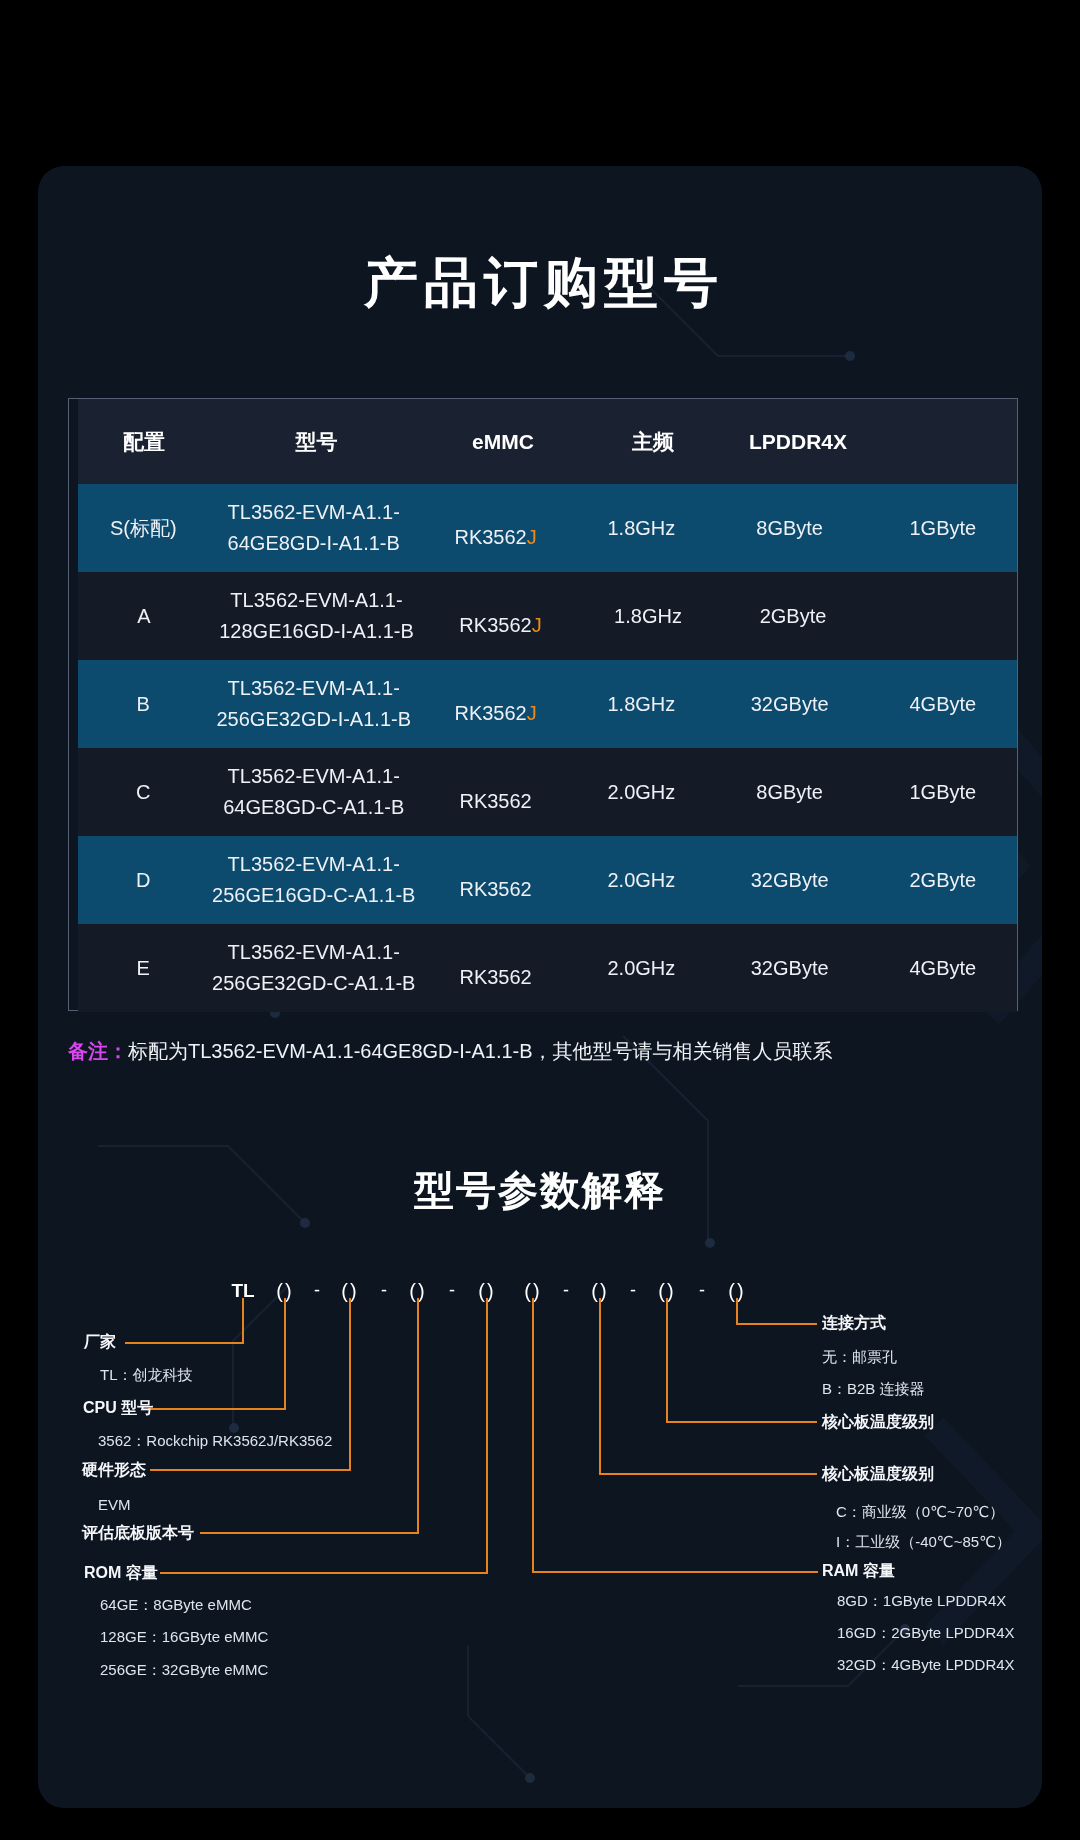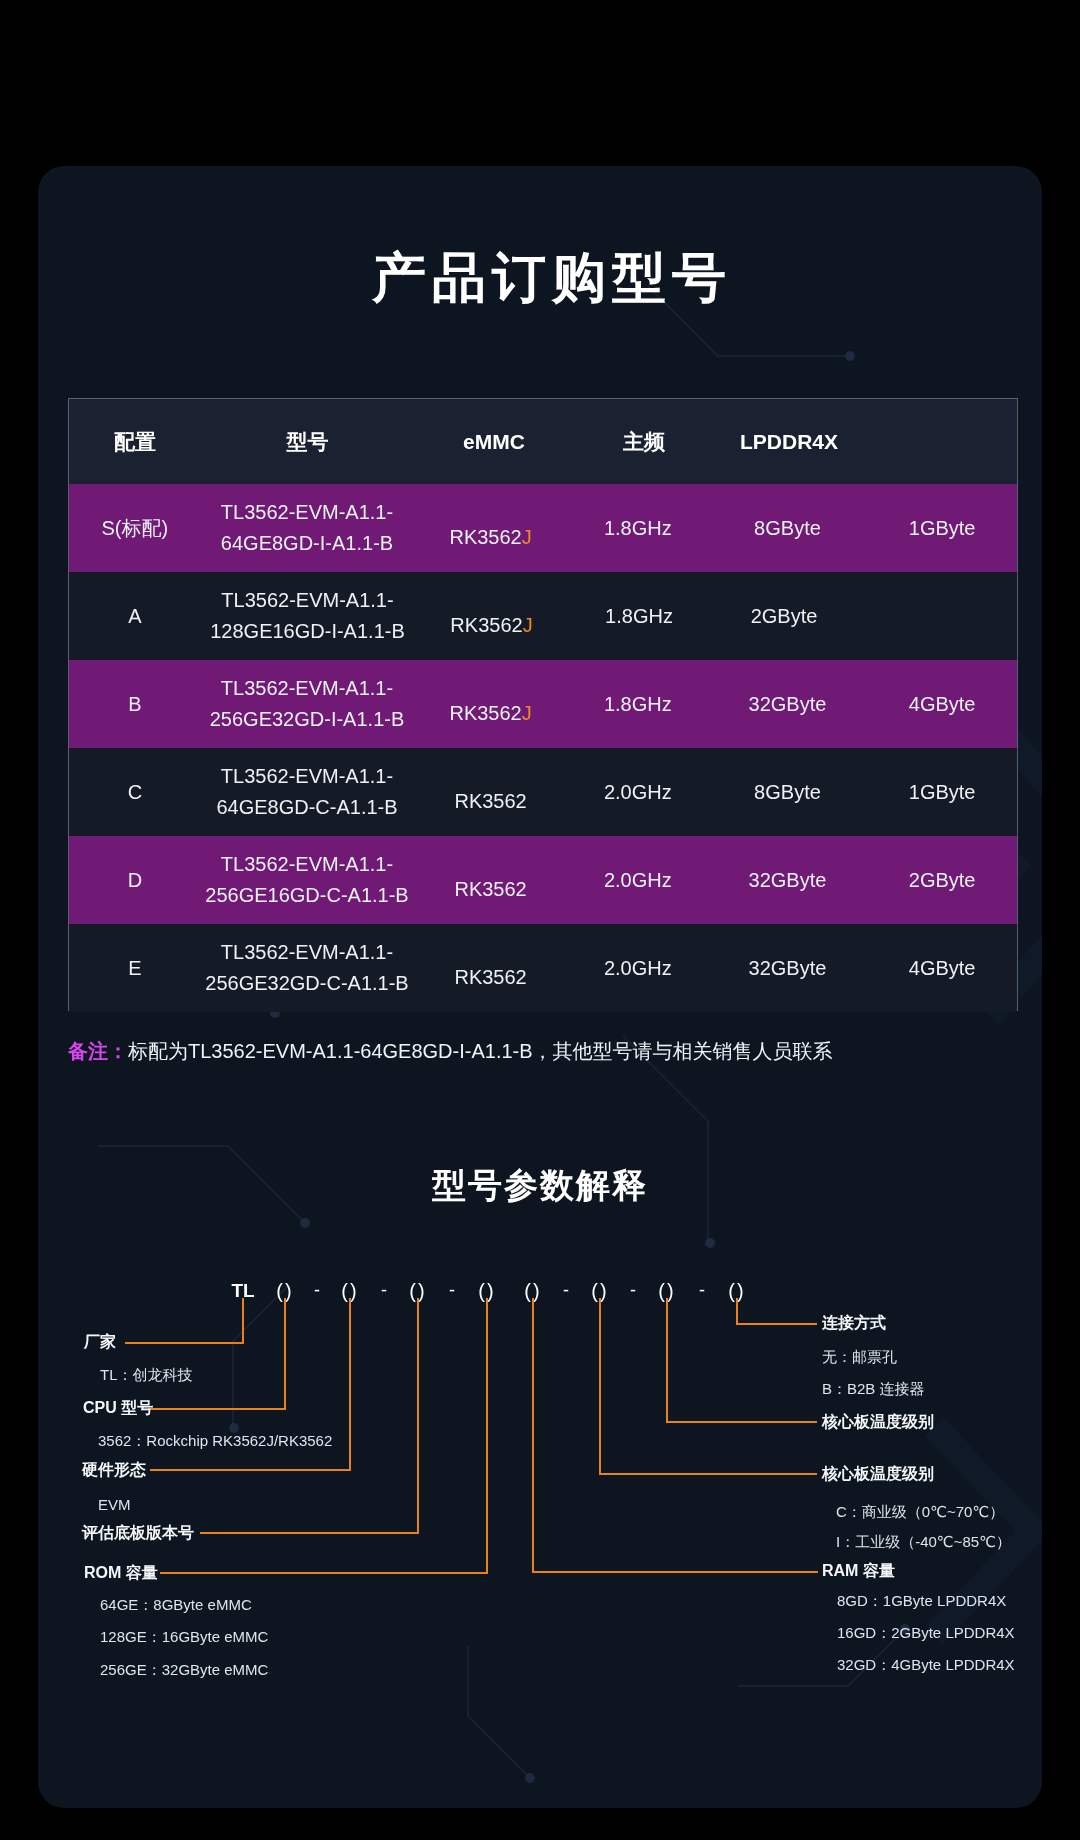--- a/index.html
+++ b/index.html
@@ -10,34 +10,34 @@
     -webkit-font-smoothing:antialiased;
   }
   .card{
     position:absolute;left:38px;top:166px;width:1004px;height:1642px;
     background:#0d1520;border-radius:26px;overflow:hidden;
   }
   .pattern{position:absolute;left:0;top:0;z-index:0;pointer-events:none;}
   .layer{position:absolute;left:0;top:0;width:100%;height:100%;z-index:1;}
 
   .page-title{
-    position:absolute;left:12px;top:86px;width:100%;
+    position:absolute;left:4px;top:86px;width:100%;
     text-align:center;color:#ffffff;font-size:54px;font-weight:700;
-    letter-spacing:6px;line-height:60px;font-family:Liberation Mono, monospace;
+    letter-spacing:6px;line-height:60px;
   }
 
   
   .spec-table{
     position:absolute;left:30px;top:232px;width:950px;height:613px;
-    border:1px solid #556072;box-sizing:border-box;
+    border:1px solid #556072;box-sizing:border-box;padding-left:9px;
   }
   .t-row{display:flex;width:100%;}
   .t-header{height:85px;background:#1a2231;}
   .t-body-row{height:88px;}
-  .row-light{background:#701a75;}
+  .row-light{background:#0c4a6e;}
   .row-dark{background:#141b27;}
   .t-cell{
     display:flex;flex-direction:column;align-items:center;justify-content:center;
     color:#eef1f5;font-size:20px;text-align:center;
   }
   .t-header .t-cell{color:#ffffff;font-weight:700;font-size:21px;}
   .c-config{width:132px;}
   .c-model{width:213px;line-height:31px;}
   .c-cpu{width:155px;}
   .c-freq{width:140px;}
@@ -49,21 +49,21 @@
   
   .note{
     position:absolute;left:30px;top:872px;width:940px;
     font-size:20px;color:#f0f3f7;white-space:nowrap;
   }
   .note .note-label{color:#d946ef;font-weight:700;}
 
   
   .sec-title{
     position:absolute;left:0;top:997px;width:100%;text-align:center;
-    color:#ffffff;font-size:34px;font-weight:700;letter-spacing:2px;
+    color:#ffffff;font-size:40px;font-weight:700;letter-spacing:2px;
   }
 
   
   .f-item{
     position:absolute;top:1114px;transform:translateX(-50%);
     color:#ffffff;font-size:20px;white-space:nowrap;
   }
   .f-prefix{font-weight:600;font-size:19px;}
   .f-slot{letter-spacing:2px;}
   .f-dash{font-size:18px;}

